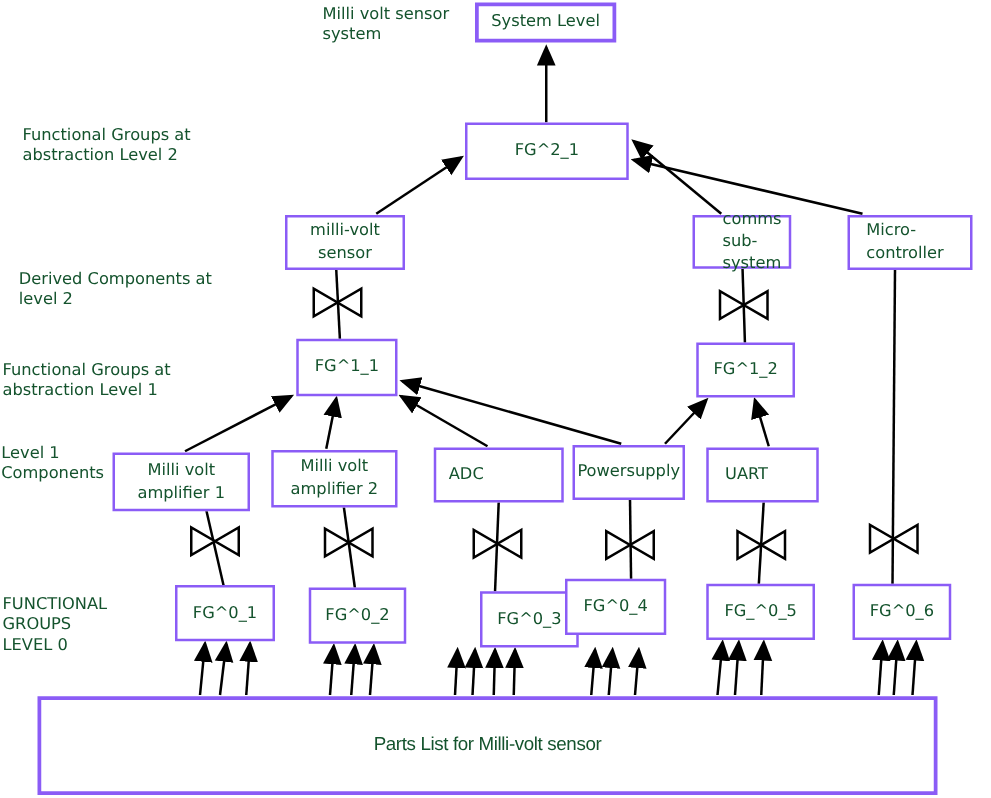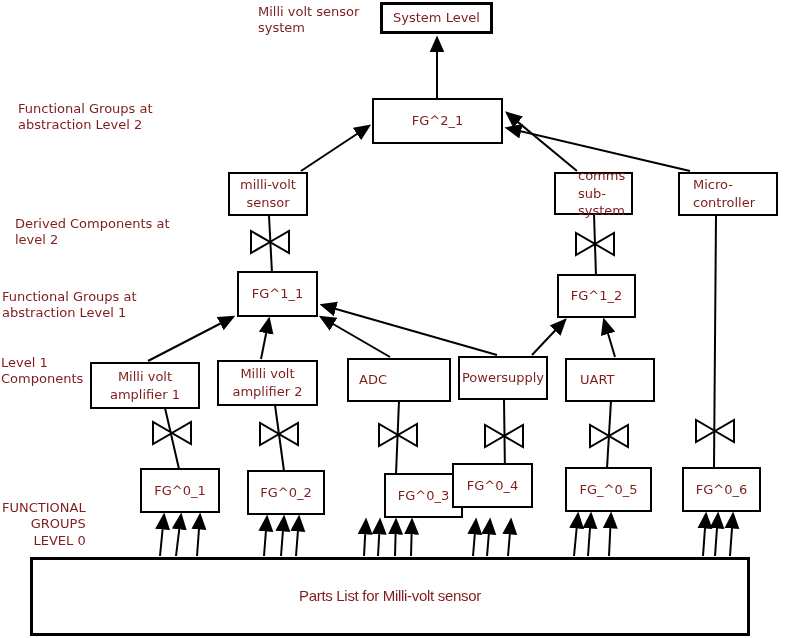--- a/index.html
+++ b/index.html
@@ -1,22 +1,22 @@
 <!DOCTYPE html>
 <html><head>
 <meta charset="utf-8">
 <style>
   html,body{margin:0;padding:0;background:#fff;}
   #stage{
     position:relative;width:793px;height:638px;background:#fff;overflow:hidden;
-    font-family:"DejaVu Sans","Liberation Sans",sans-serif;color:#7f1d1d;border-radius:31px;
+    font-family:"DejaVu Sans","Liberation Sans",sans-serif;color:#14532d;border-radius:31px;
   }
   #connectors{position:absolute;left:0;top:0;}
   .box{
-    position:absolute;box-sizing:border-box;border:2px solid #000000;background:#fff;
+    position:absolute;box-sizing:border-box;border:2px solid #8b5cf6;background:#fff;
     display:flex;align-items:center;justify-content:center;text-align:center;
     font-size:13px;line-height:1.35;white-space:pre-line;z-index:2;
   }
   .box.thick{border-width:3px;}
   .box.align-left{justify-content:flex-start;text-align:left;padding-left:22px;}
   .box.pad14{padding-left:13px;}
   .lbl{
     position:absolute;font-size:13px;line-height:1.25;white-space:pre-line;z-index:2;
   }
   #parts-list{
@@ -96,27 +96,27 @@
   <div class="lbl" style="left:258px;top:4px;">Milli volt sensor
 system</div>
   <div class="lbl" style="left:18px;top:101px;">Functional Groups at
 abstraction Level 2</div>
   <div class="lbl" style="left:15px;top:169px;margin-top:47px;">Derived Components at
 level 2</div>
   <div class="lbl" style="left:2px;top:289px;">Functional Groups at
 abstraction Level 1</div>
   <div class="lbl" style="left:1px;top:355px;">Level  1
 Components</div>
-  <div class="lbl" style="left:2px;top:500px;text-align:right;">FUNCTIONAL
+  <div class="lbl" style="left:2px;top:476px;">FUNCTIONAL
  GROUPS
  LEVEL 0</div>
 
   <div class="box thick" style="left:380px;top:2px;width:113px;height:32px;">System Level</div>
   <div class="box" style="left:372px;top:98px;width:131px;height:46px;">FG^2_1</div>
-  <div class="box" style="left:228px;top:172px;width:80px;height:44px;">milli-volt
+  <div class="box" style="left:228px;top:172px;width:96px;height:44px;">milli-volt
 sensor</div>
   <div class="box align-left" style="left:554px;top:172px;width:79px;height:43px;">comms
 sub-system</div>
   <div class="box align-left pad14" style="left:678px;top:172px;width:100px;height:44px;">Micro-
 controller</div>
   <div class="box" style="left:237px;top:271px;width:81px;height:46px;">FG^1_1</div>
   <div class="box" style="left:557px;top:274px;width:79px;height:44px;">FG^1_2</div>
   <div class="box" style="left:90px;top:362px;width:110px;height:47px;">Milli volt
 amplifier 1</div>
   <div class="box" style="left:217px;top:360px;width:101px;height:46px;">Milli volt

